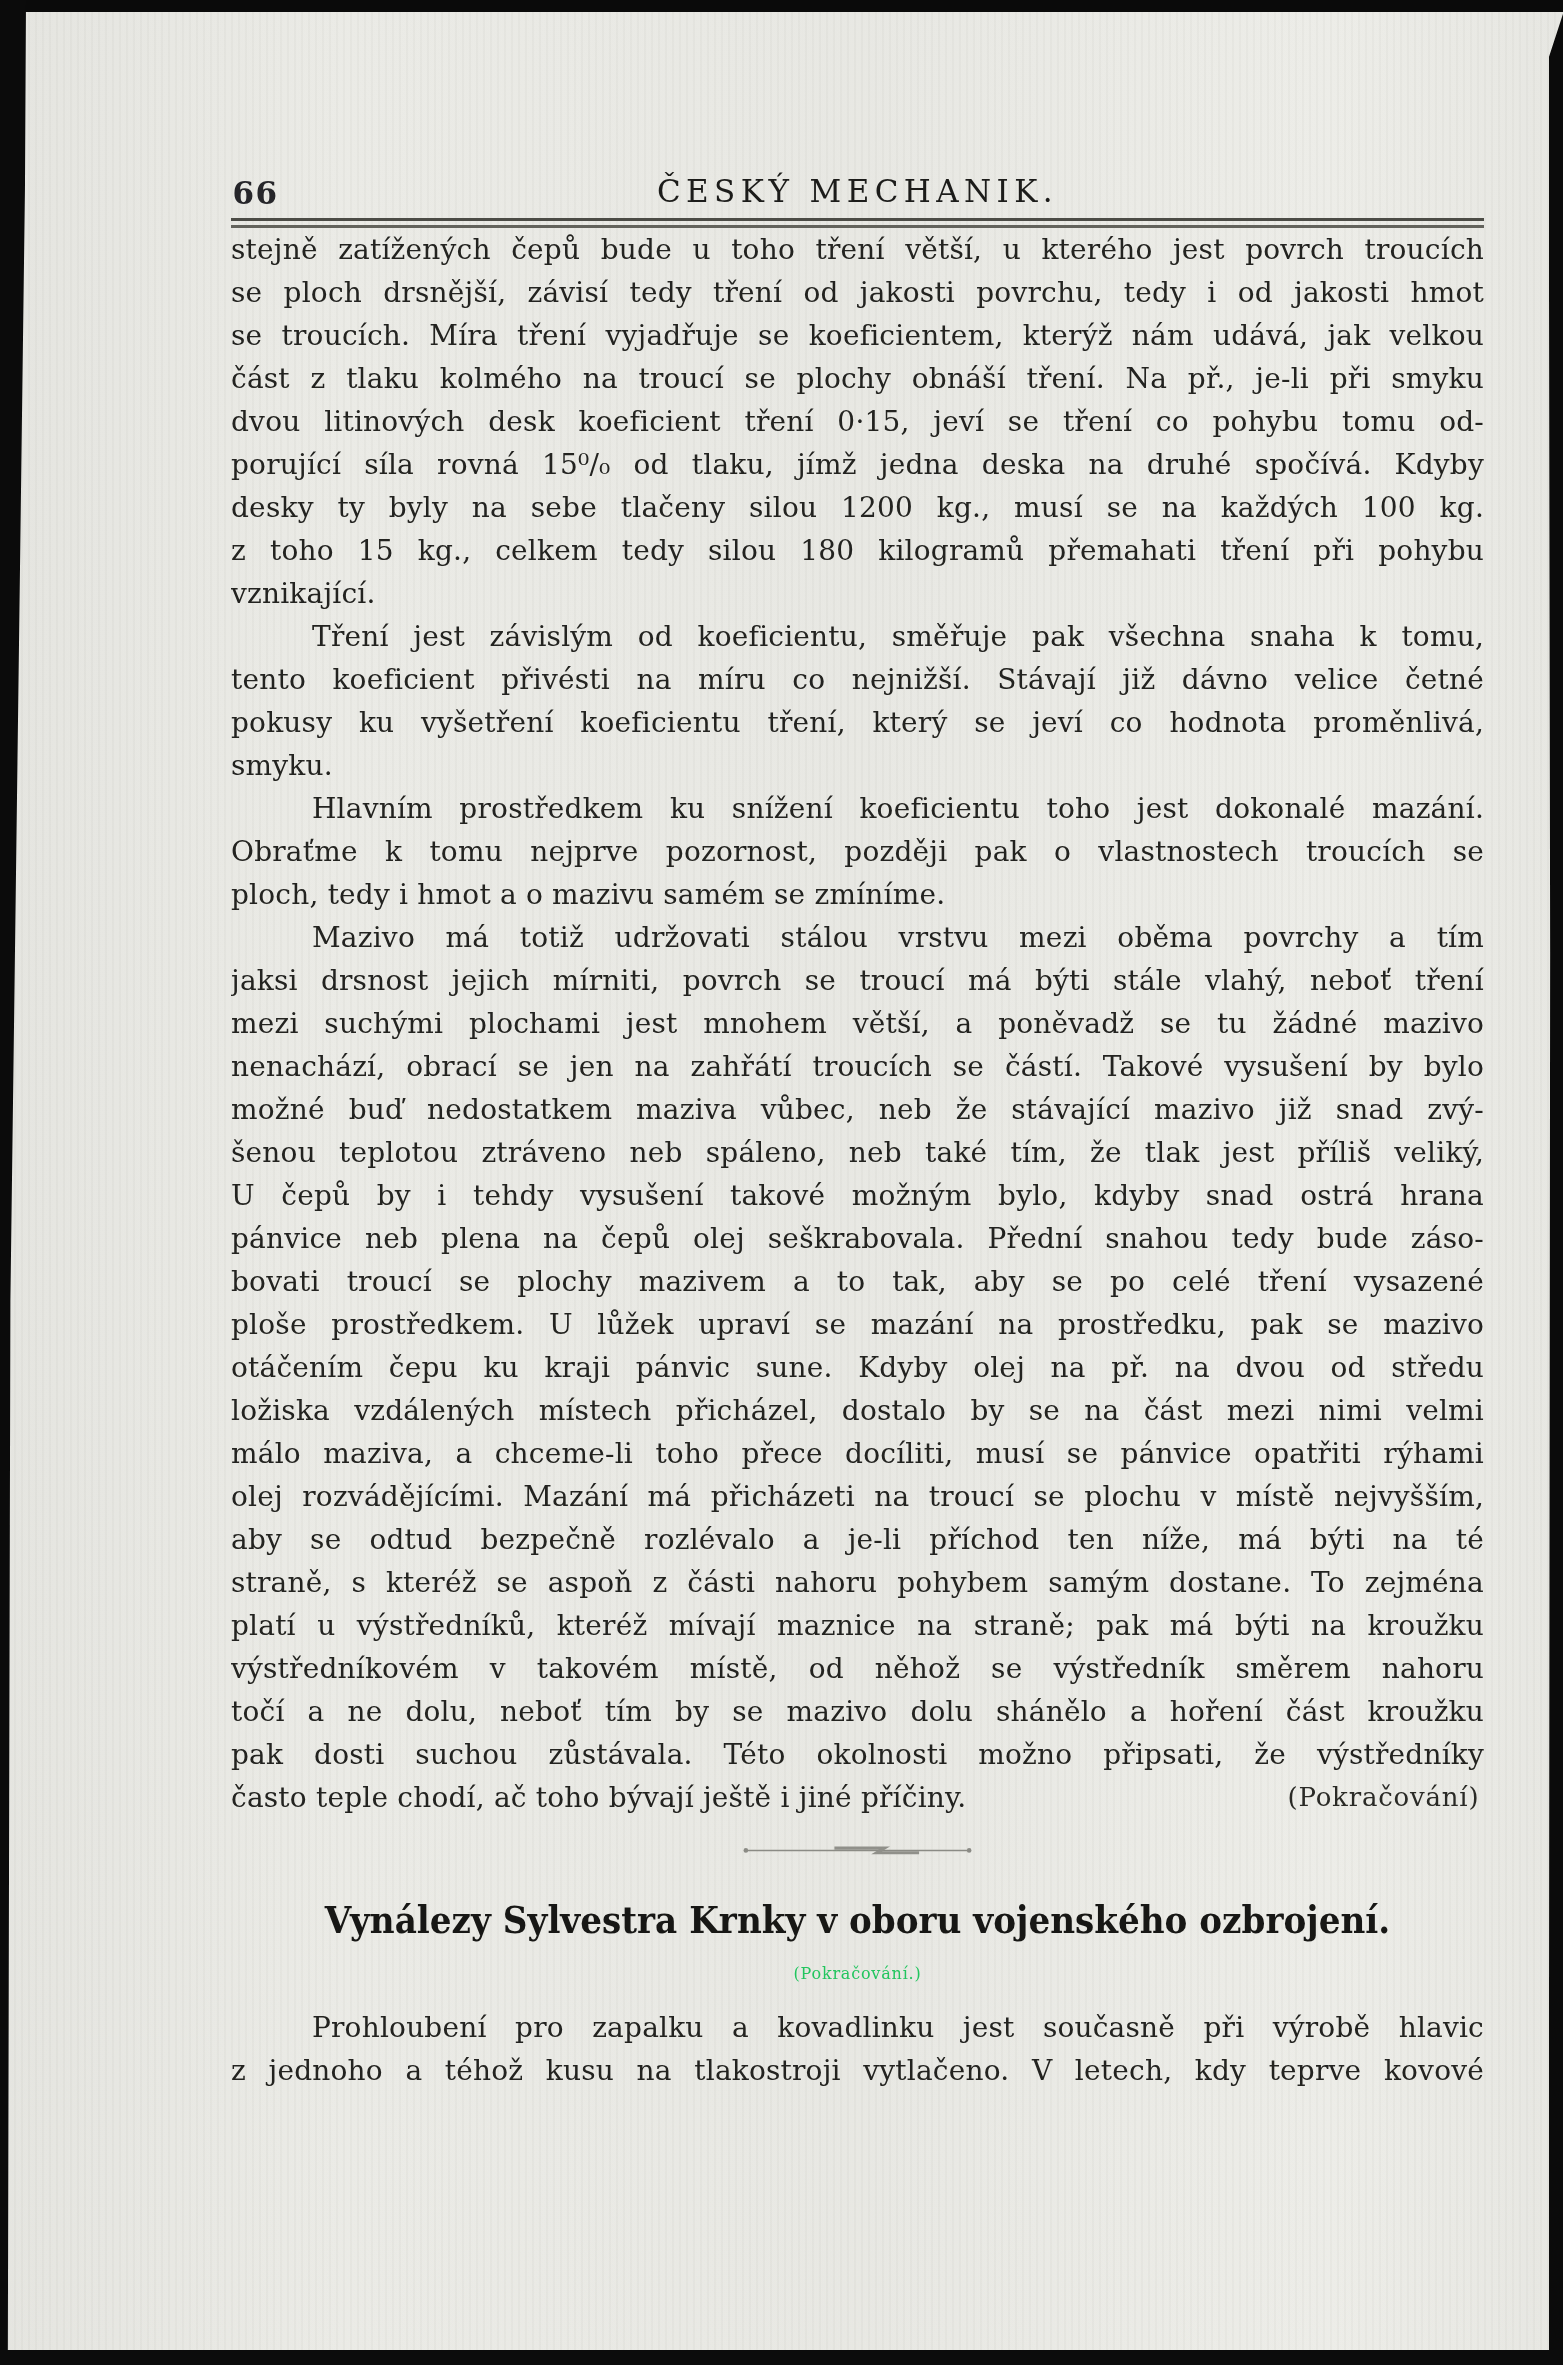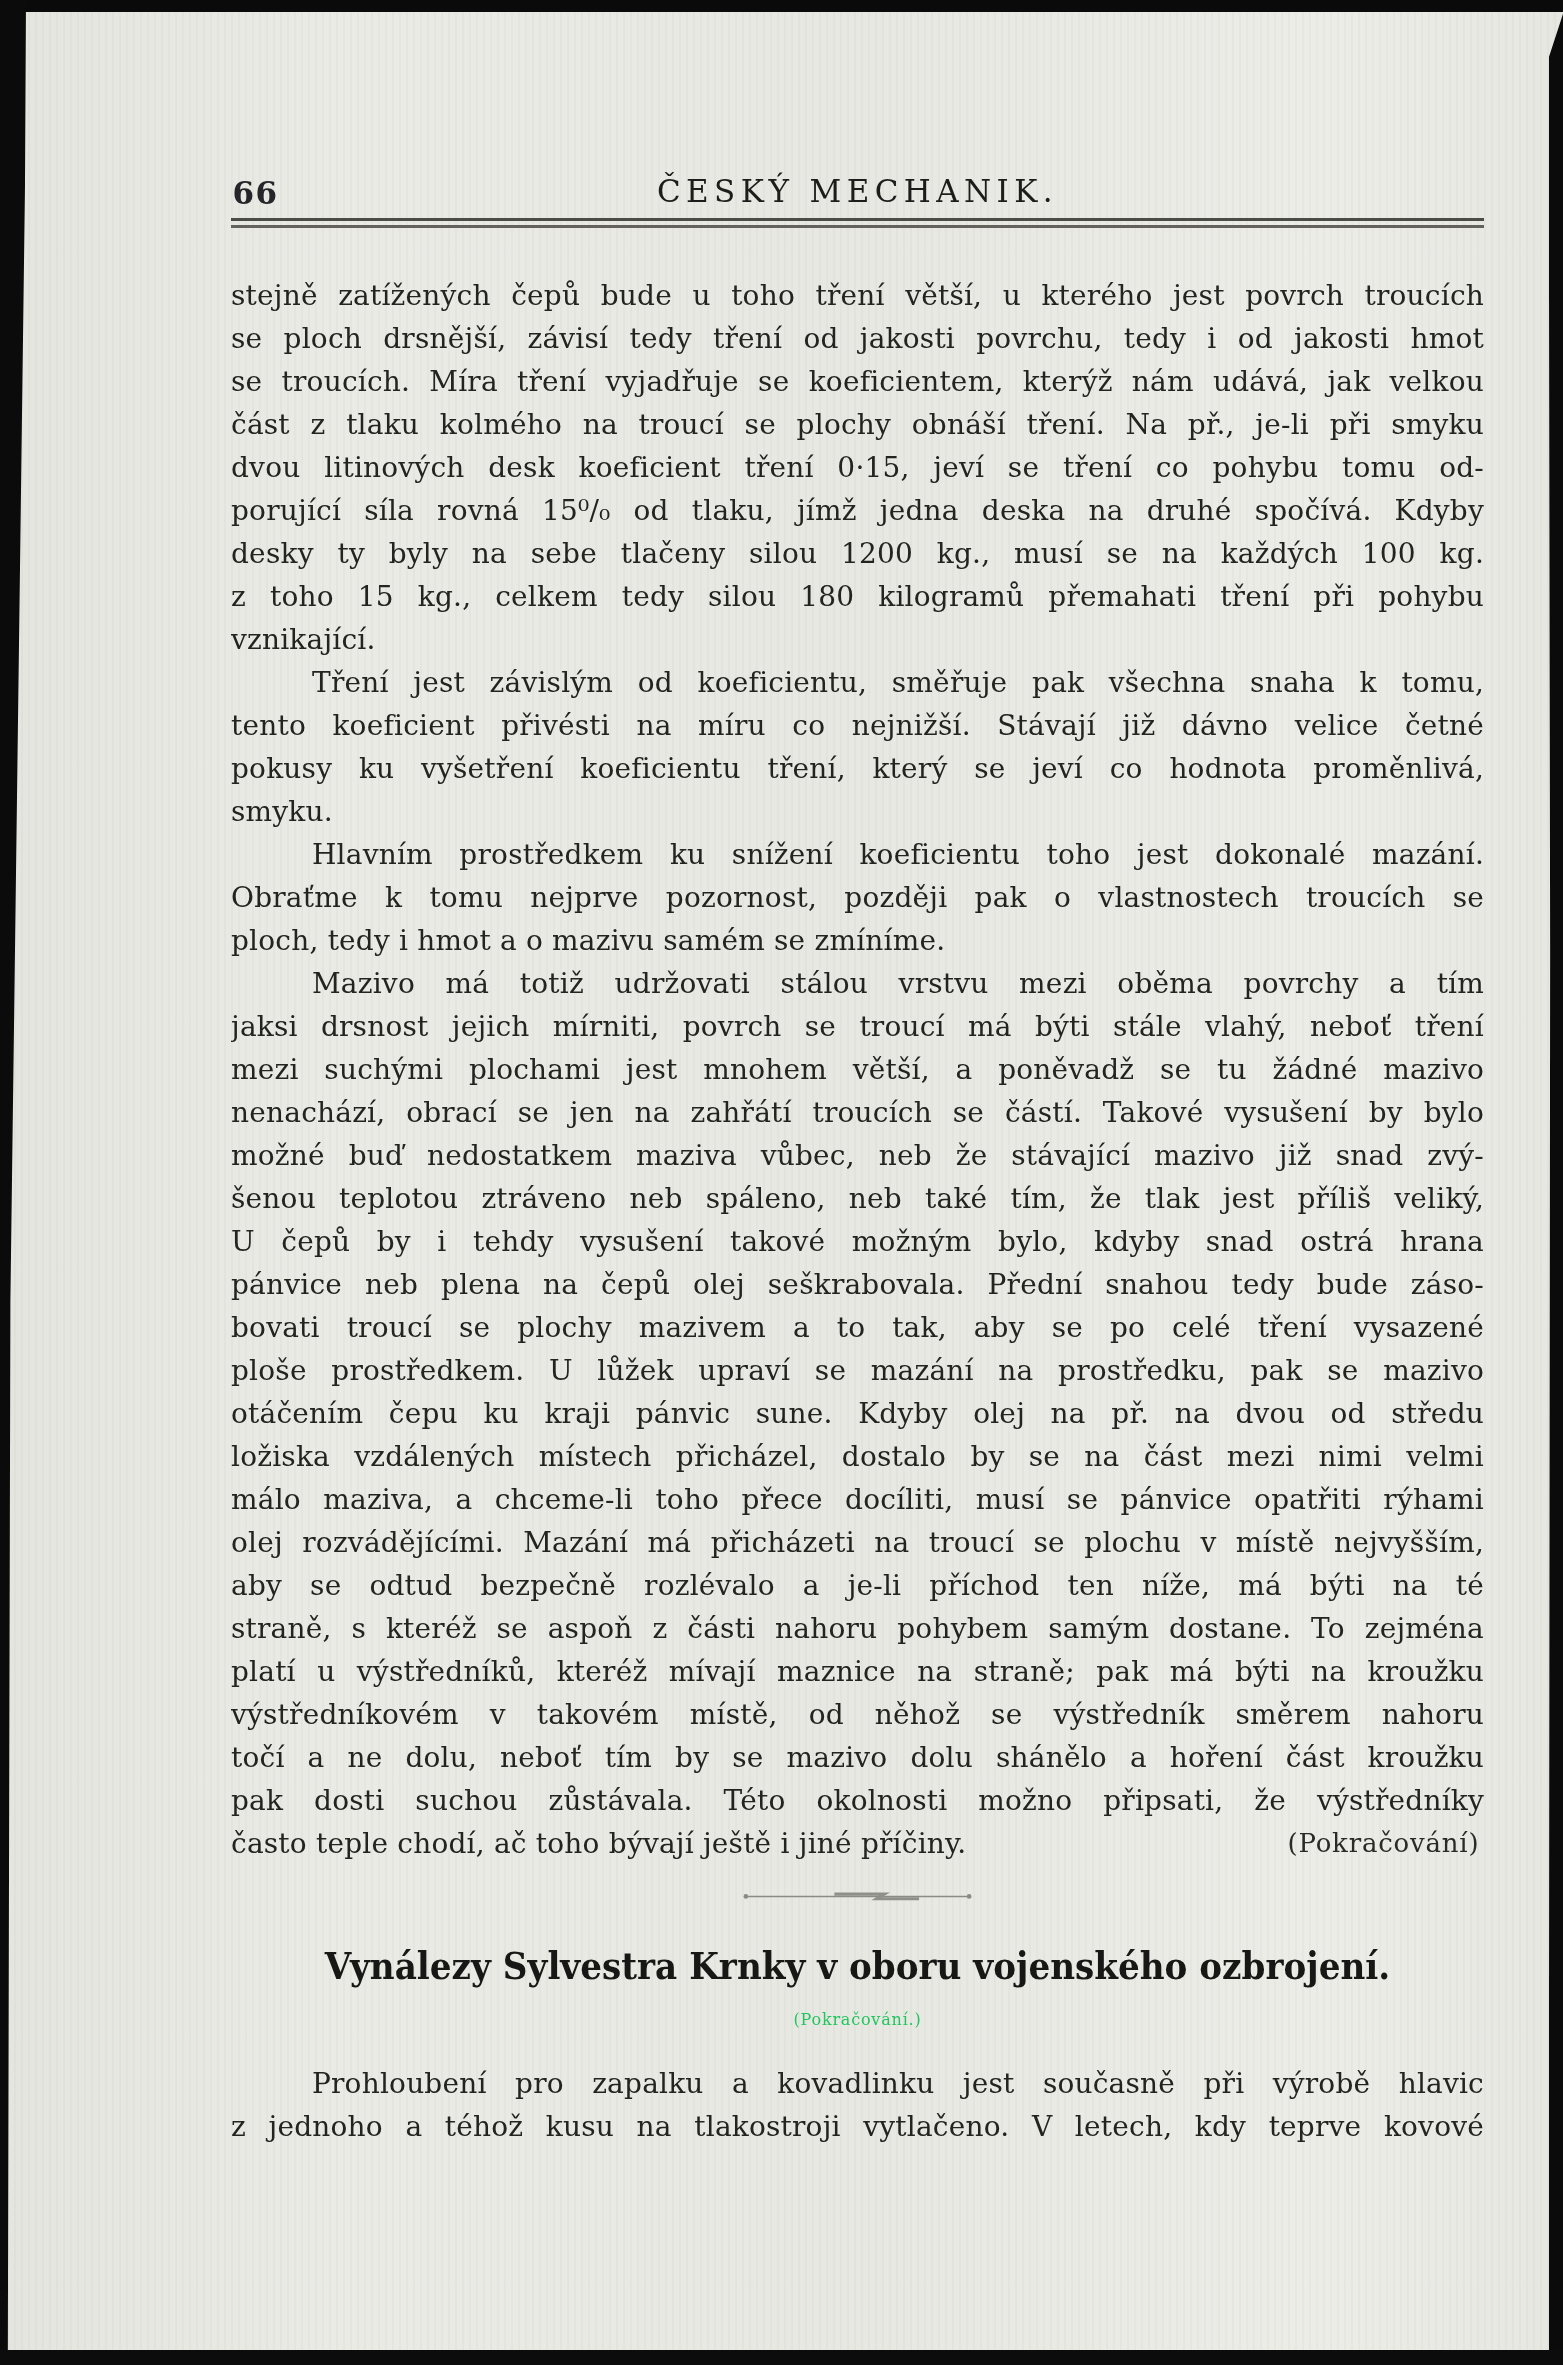--- a/index.html
+++ b/index.html
@@ -33,21 +33,21 @@
   .journal-title {
     display:block; text-align:center;
     font-size:31px; letter-spacing:5.4px; font-weight:500; color:#1c1c1a;
     transform:scaleY(1.05);
   }
   .header-rule {
     margin-top:6.1px; height:3.8px;
     border-top:3.8px solid #4c4c46; border-bottom:3.1px solid #63635c;
   }
 
-  .body-text { margin-top:46px; font-size:28px; line-height:43px; color:#232320; }
+  .body-text { font-size:28px; line-height:43px; color:#232320; }
   .para { margin:0; }
   .line {
     display:block; height:43px; overflow:hidden;
     text-align:justify; text-align-last:justify; -moz-text-align-last:justify;
     white-space:nowrap; letter-spacing:0.2px;
   }
   .line.last { text-align-last:left; -moz-text-align-last:left; }
   .line.indent { text-indent:81px; }
   .line.flexline { display:flex; justify-content:space-between; align-items:flex-start; }
   .flex-text { white-space:nowrap; }
@@ -57,21 +57,21 @@
 
   .krnka-title {
     margin:38px 0 0 0; text-align:center;
     font-size:38px; font-weight:700; letter-spacing:0px; color:#171715;
     transform:scaleX(0.9); transform-origin:center; white-space:nowrap;
     line-height:51px;
   }
   .krnka-sub {
     margin-top:19px; text-align:center; font-size:16px; color:#22c55e; letter-spacing:0.8px;
   }
-  .krnka-body { margin-top:33px; }
+  .krnka-body { margin-top:23px; }
 </style>
 </head>
 <body>
 
 <div class="paper"></div>
 <div class="frame-top"></div>
 <div class="frame-left"></div>
 <div class="frame-right"></div>
 <div class="frame-bottom"></div>
 

